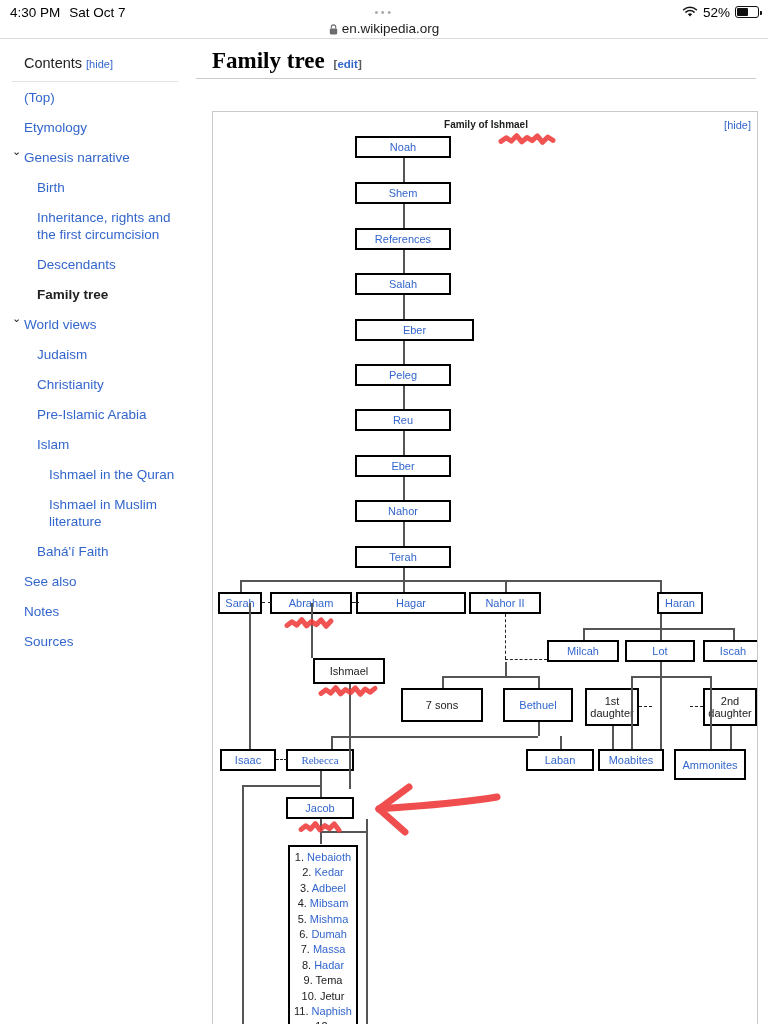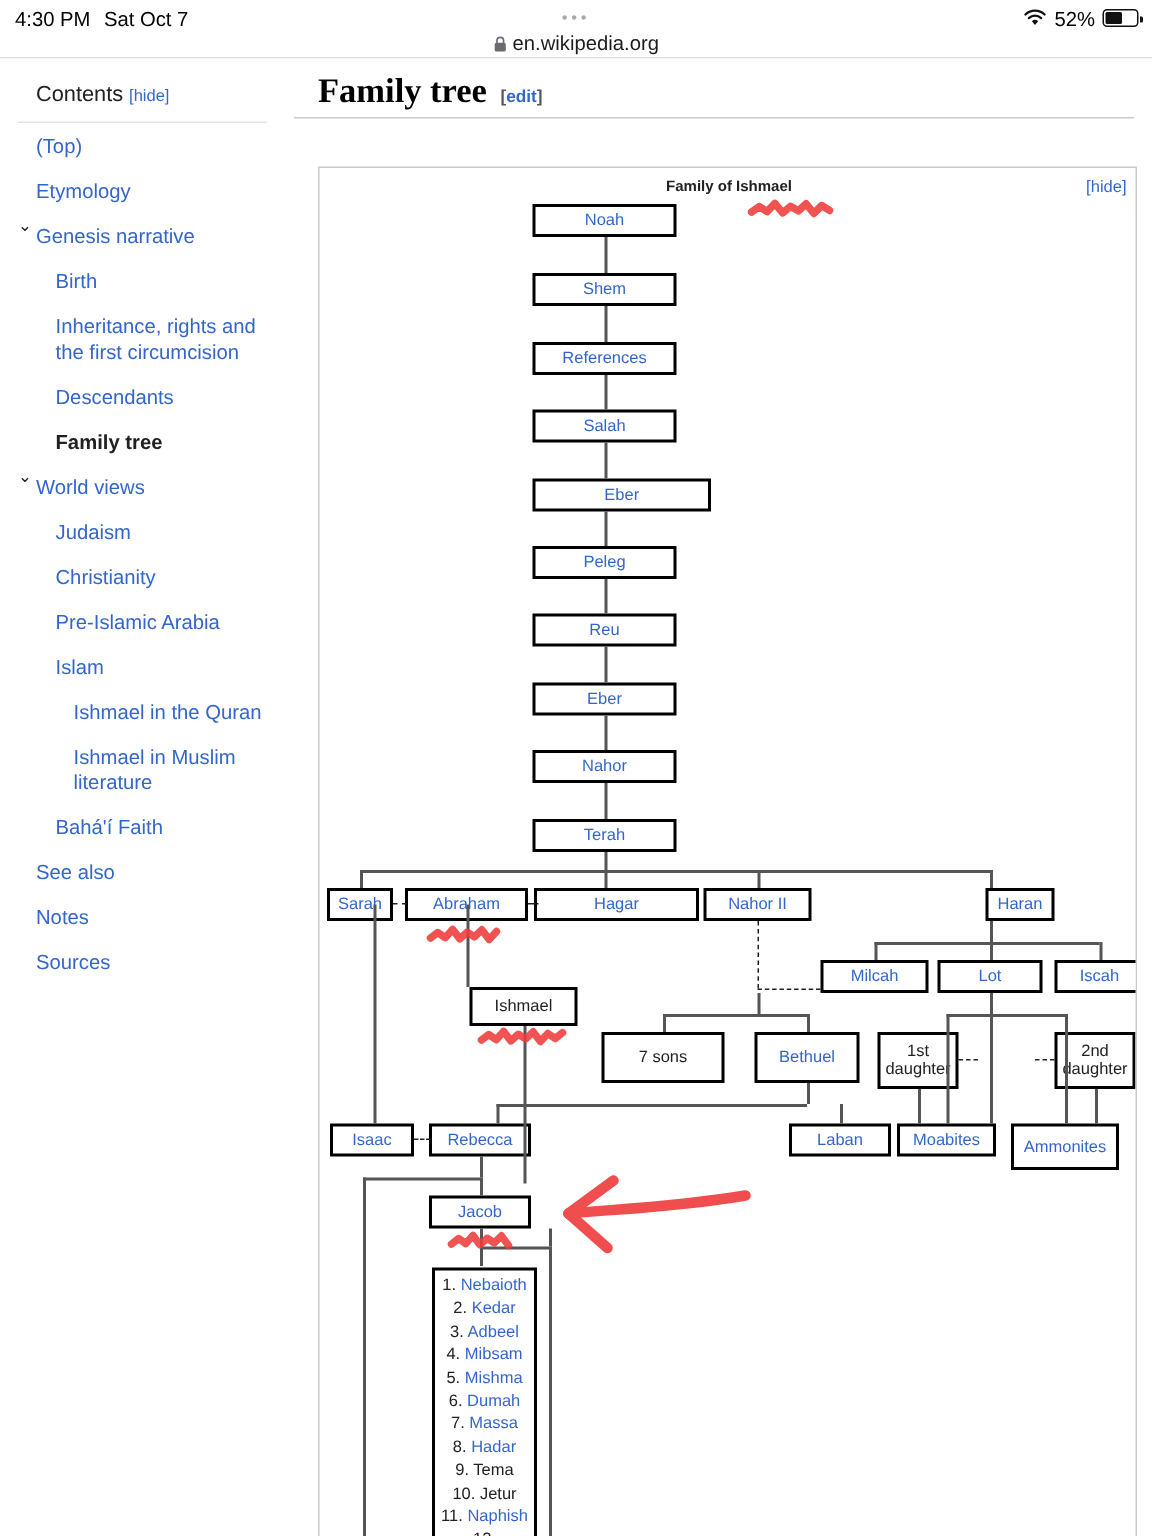--- a/index.html
+++ b/index.html
@@ -259,21 +259,21 @@
         </div>
         <div class="node plain" style="left: 372px; top: 576px; width: 54px; height: 38px;">
           <span>1st daughter</span>
         </div>
         <div class="node plain" style="left: 490px; top: 576px; width: 54px; height: 38px;">
           <span>2nd daughter</span>
         </div>
         <div class="node" style="left: 7px; top: 637px; width: 56px; height: 22px;">
           <span>Isaac</span>
         </div>
-        <div class="node" style="left: 73px; top: 637px; width: 68px; height: 22px;">
+        <div class="node" style="left: 73px; top: 637px; width: 68px; height: 22px; font-family: Liberation Serif, serif;">
           <span>Rebecca</span>
         </div>
         <div class="node" style="left: 313px; top: 637px; width: 68px; height: 22px;">
           <span>Laban</span>
         </div>
         <div class="node" style="left: 385px; top: 637px; width: 66px; height: 22px;">
           <span>Moabites</span>
         </div>
         <div class="node" style="left: 461px; top: 637px; width: 72px; height: 31px;">
           <span>Ammonites</span>

